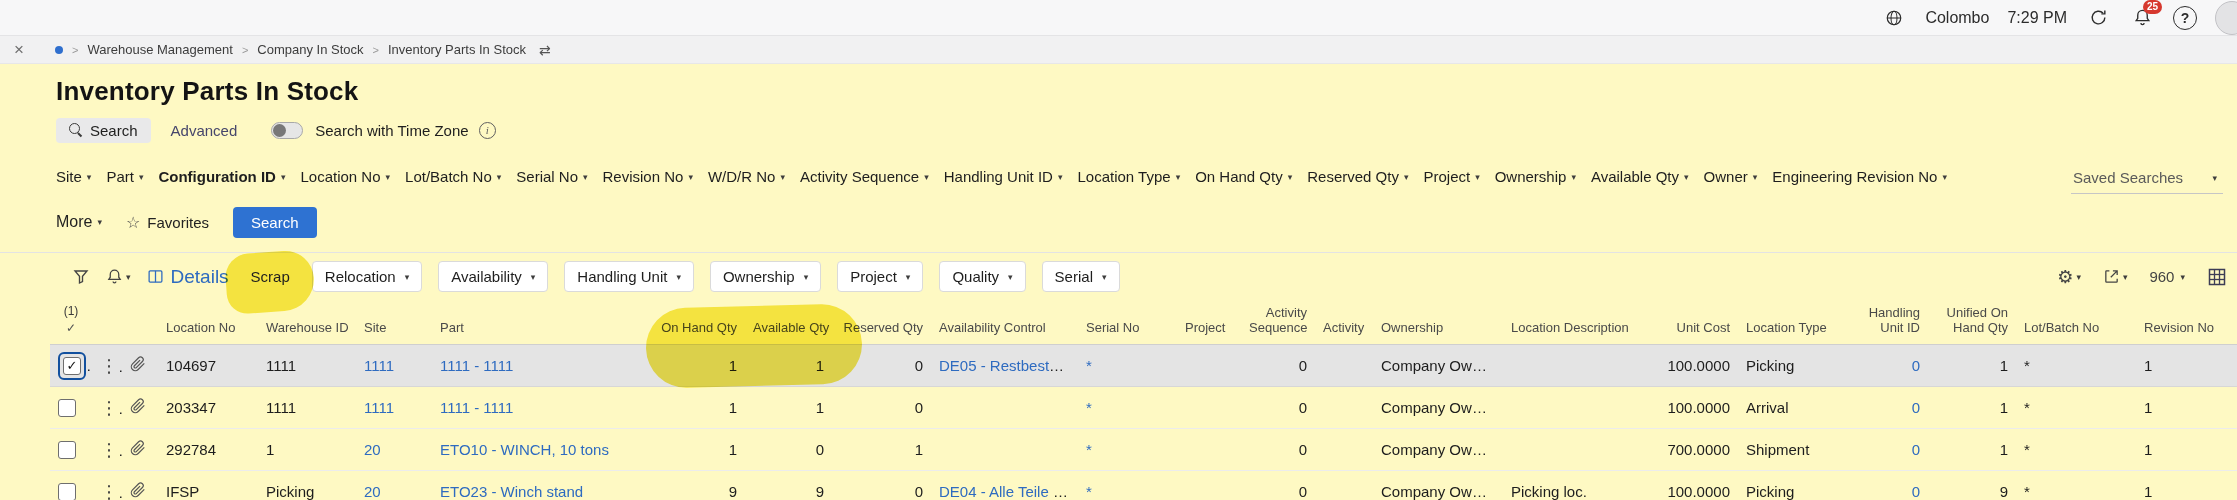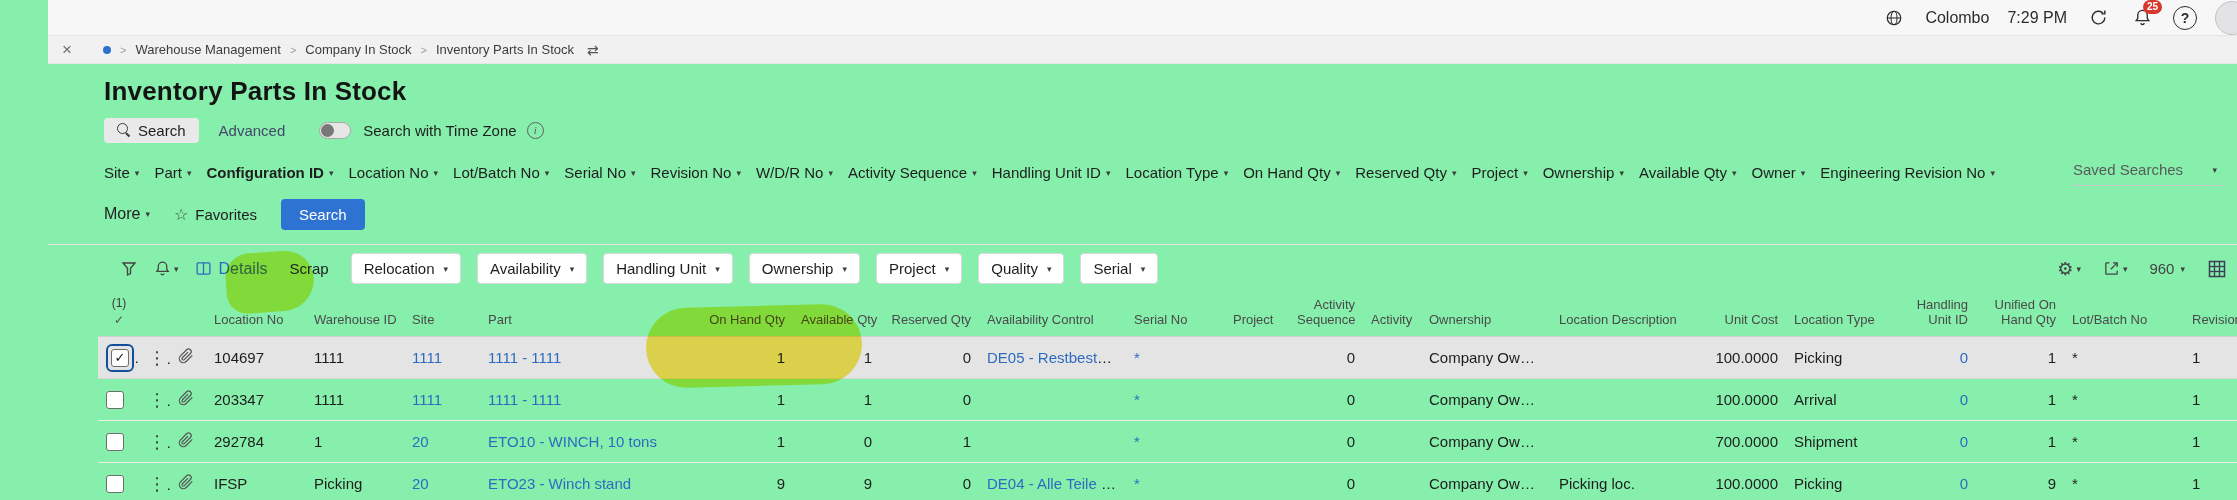--- a/index.html
+++ b/index.html
@@ -1,19 +1,19 @@
 <!DOCTYPE html>
 <html><head>
 <meta charset="utf-8">
 <style>
   * { box-sizing: border-box; margin: 0; padding: 0; }
   html,body { background:#fff; }
   .screen {
     position: relative; width: 2237px; height: 500px; overflow: hidden;
-    background:#86efac; color:#222; font-family:"Liberation Sans", sans-serif;padding-left:48px;
+    background:#fef9c3; color:#222; font-family:"Liberation Sans", sans-serif;
   }
 
   
   .topbar { height:36px; background:#f7f7f8; border-bottom:1px solid #e4e4e6;
     display:flex; align-items:center; justify-content:flex-end; padding-right:4px; }
   .topbar-right { display:flex; align-items:center; gap:18px; font-size:16px; color:#2c2c2c; }
   .icon-btn { position:relative; display:inline-flex; align-items:center; justify-content:center;
     width:26px; height:26px; cursor:pointer;text-align:right; }
   .badge { position:absolute; top:-5px; right:-7px; background:#d6382e; color:#fff;
     font-size:10px; font-weight:bold; border-radius:9px; padding:1px 4px; line-height:1.2; }
@@ -51,34 +51,34 @@
     display:inline-flex; align-items:center; justify-content:center; font-size:11px; color:#5f5f5f;
     font-style:italic; font-family:"Liberation Serif", serif; margin-left:-10px; }
 
   .chips-row { display:flex; align-items:center; gap:15px; margin-top:16px; font-size:15px;
     color:#1e1e1e; white-space:nowrap; }
   .chip { display:inline-flex; align-items:center; gap:5px; cursor:pointer; }
   .chip.active .chip-label { font-weight:bold; }
   .caret { font-size:9px; color:#3d3d3d; }
   .saved-searches { margin-left:auto; min-width:152px; display:flex; align-items:center;
     justify-content:space-between; gap:8px; color:#5a5a5a; font-size:15px;
-    border-bottom:1px solid #c6c6c6; padding:2px 6px 7px 2px; cursor:pointer; }
+    border-bottom:1px solid #c6c6c6; padding:2px 6px 7px 2px; cursor:pointer;margin-top:8px; }
 
   .action-row { display:flex; align-items:center; gap:24px; margin-top:12px; height:32px; }
   .favorites { display:flex; align-items:center; gap:7px; font-size:15px; cursor:pointer; }
   .star-icon { color:#4c4c4c; font-size:16px; }
   .search-btn { background:#2e72d2; color:#fff; border:none; border-radius:4px;
     font-size:15px; padding:7px 18px; cursor:pointer; font-family:inherit; }
 
   .panel-divider { margin-top:14px; border-top:1px solid #e3e3e3; }
 
   
   .toolbar { display:flex; align-items:center; gap:16px; padding:8px 10px 8px 72px; }
   .tb-icon { display:inline-flex; align-items:center; gap:3px; cursor:pointer; color:#444; }
-  .tb-details { display:inline-flex; align-items:center; gap:7px; color:#2e6bc0; font-size:16px; cursor:pointer; }
+  .tb-details { display:inline-flex; align-items:center; gap:7px; color:#2e6bc0; font-size:19px; cursor:pointer; }
   .tb-text-btn { font-size:15px; color:#1e1e1e; cursor:pointer; padding:4px 6px; position:relative; z-index:6; }
   .tb-menu-btn { display:inline-flex; align-items:center; gap:9px; font-size:15px; color:#1e1e1e;
     border:1px solid #dadada; border-radius:4px; background:#fff; padding:6px 12px; cursor:pointer; font-family:inherit; }
   .toolbar-right { margin-left:auto; display:flex; align-items:center; gap:22px; color:#444; font-size:15px; }
   .gear-glyph { font-size:18px; line-height:1; }
   .page-size { display:inline-flex; align-items:center; gap:6px; cursor:pointer; }
 
   
   .table-wrap { margin-left:50px; }
   table { border-collapse:collapse; table-layout:fixed; width:2187px; font-size:15px; }

